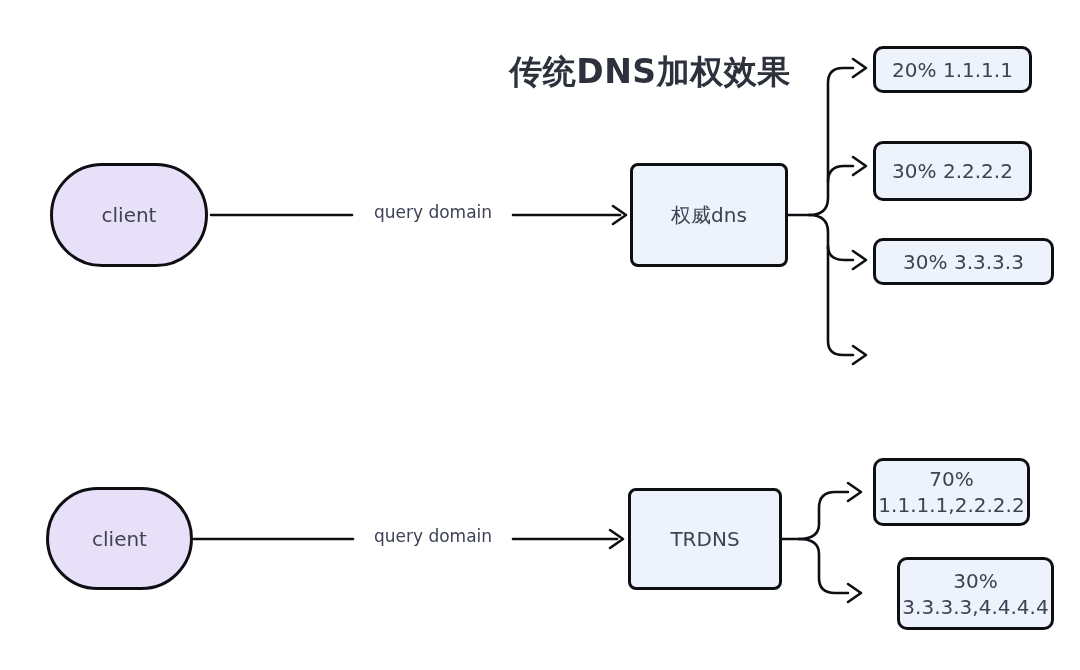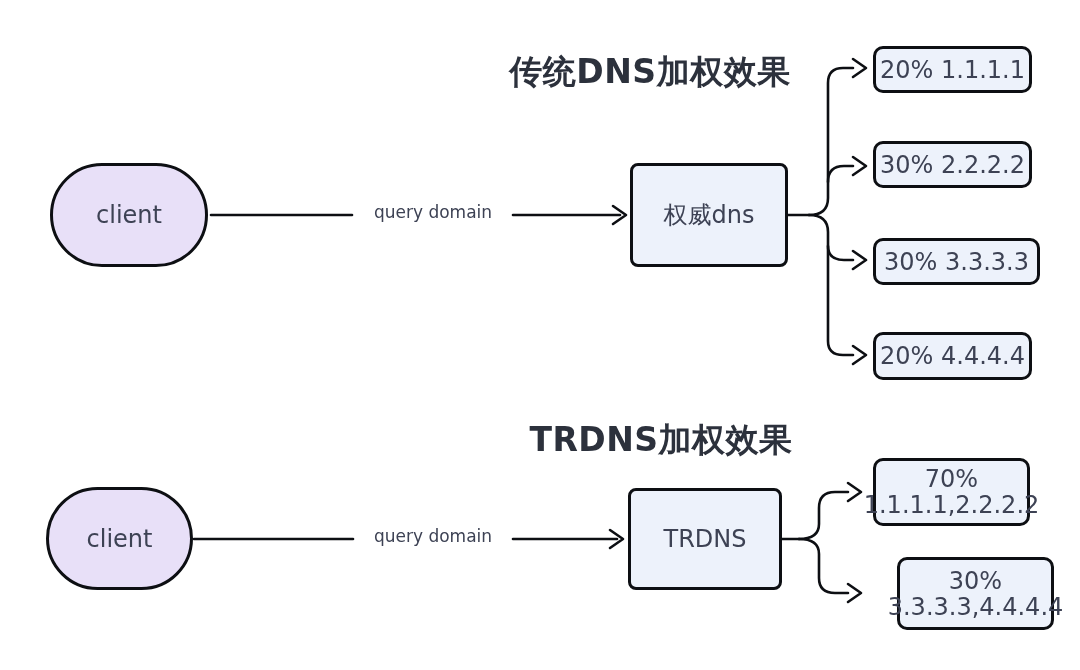--- a/index.html
+++ b/index.html
@@ -37,21 +37,21 @@
     color: var(--title, #2c313c);
   }
   .node {
     position: absolute;
     box-sizing: border-box;
     border: 3px solid var(--line, #0d0f13);
     display: flex;
     align-items: center;
     justify-content: center;
     text-align: center;
-    font-size: 24px;
+    font-size: 20px;
     color: var(--text, #3d4254);
   }
   .node-client {
     background: var(--client_fill, #e8e0f8);
     border-radius: 52px;
   }
   .node-server {
     background: var(--server_fill, #edf2fb);
     border-radius: 8px;
   }
@@ -110,31 +110,27 @@
 
   <div class="edge-label" style="left:353px; top:202px;">query domain</div>
 
   <div class="node node-server" style="left:630px; top:163px; width:158px; height:104px;">
     <span>权威dns</span>
   </div>
 
   <div class="node node-result" style="left:873px; top:46px; width:159px; height:47px;">
     <span>20% 1.1.1.1</span>
   </div>
-  <div class="node node-result" style="left:873px; top:141px; width:159px; height:47px;">
+  <div class="node node-result" style="left:873px; top:141px; width:159px; height:60px;">
     <span>30% 2.2.2.2</span>
   </div>
-  <div class="node node-result" style="left:873px; top:238px; width:167px; height:47px;">
+  <div class="node node-result" style="left:873px; top:238px; width:181px; height:47px;">
     <span>30% 3.3.3.3</span>
   </div>
-  <div class="node node-result" style="left:873px; top:332px; width:159px; height:48px;">
-    <span>20% 4.4.4.4</span>
-  </div>
 
-  <div class="diagram-title" style="left:661px; top:418px;">TRDNS加权效果</div>
 
   <div class="node node-client" style="left:46px; top:487px; width:147px; height:103px;">
     <span>client</span>
   </div>
 
   <div class="edge-label" style="left:353px; top:526px;">query domain</div>
 
   <div class="node node-server" style="left:628px; top:488px; width:154px; height:102px;">
     <span>TRDNS</span>
   </div>

